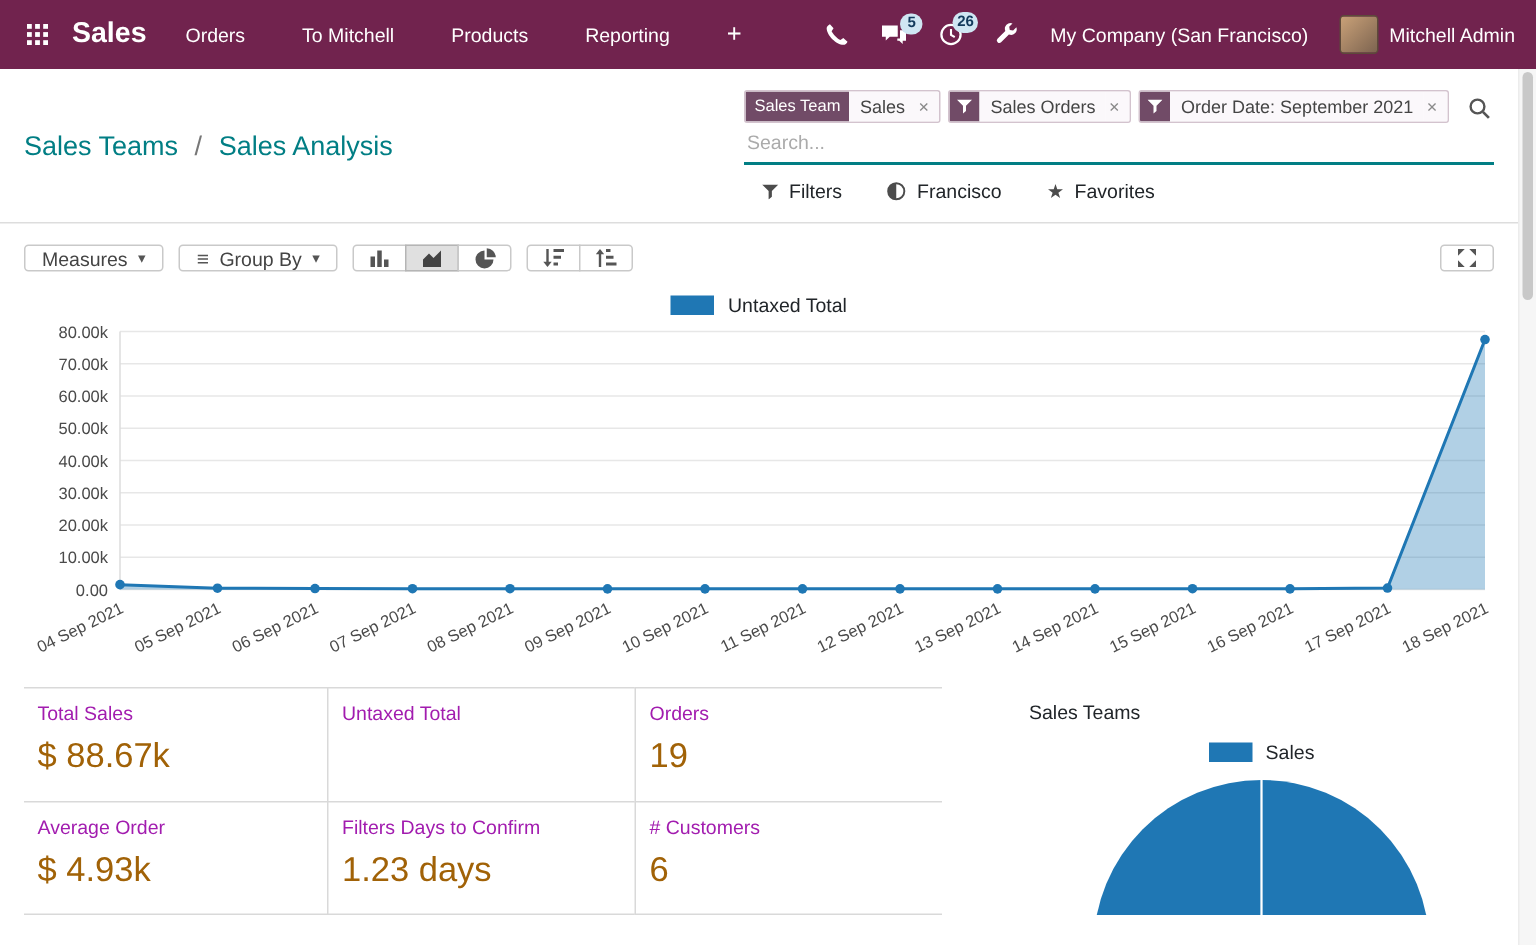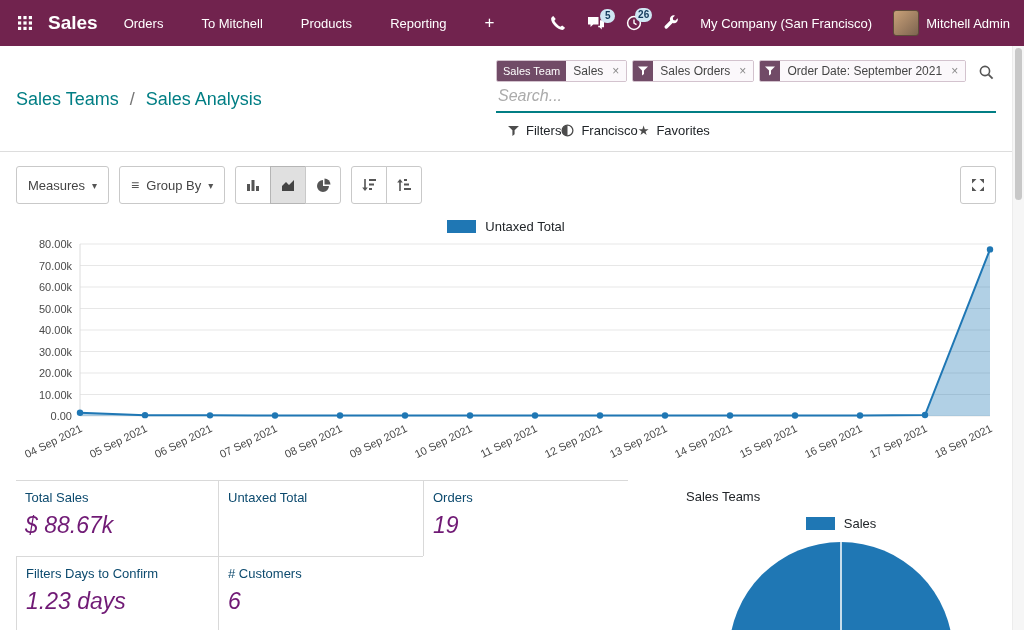--- a/index.html
+++ b/index.html
@@ -34,51 +34,51 @@
   .breadcrumb .crumb{cursor:pointer;}
   .search-area{width:500px;}
   .search-box{position:relative;border-bottom:2px solid var(--teal);padding:0 26px 3px 0;}
   .facet-row{display:flex;gap:5px;flex-wrap:wrap;}
   .facet{display:inline-flex;align-items:stretch;border:1px solid #d3c3ce;border-radius:2px;
     overflow:hidden;font-size:12px;background:#fff;}
   .facet-label{background:var(--purple);color:#fff;padding:3px 6px;font-size:11px;display:flex;align-items:center;}
   .facet-iconbox{background:var(--purple);display:flex;align-items:center;justify-content:center;width:20px;}
   .facet-value{padding:3px 7px;color:#454545;display:flex;align-items:center;background:#fbf8fb;}
   .facet-remove{padding:3px 7px 3px 2px;color:#8a8a8a;cursor:pointer;display:flex;align-items:center;background:#fbf8fb;}
-  .search-input-row input{border:0;outline:0;width:100%;font-size:16px;padding:5px 2px 3px 2px;color:#404040;background:transparent;font-style:italic;}
+  .search-input-row input{border:0;outline:0;width:100%;font-size:13px;padding:5px 2px 3px 2px;color:#404040;background:transparent;}
   .search-input-row input::placeholder{color:#ababab;}
   .magnifier{position:absolute;right:2px;top:5px;cursor:pointer;}
-  .search-controls{display:flex;margin-top:10px;padding-left:12px;font-size:13px;color:#212529;}
+  .search-controls{display:flex;gap:30px;margin-top:10px;padding-left:12px;font-size:13px;color:#212529;}
   .sc-item{display:flex;align-items:center;gap:7px;cursor:pointer;}
   .star{color:#4c4c4c;font-size:13px;}
   
   .view{border-top:1px solid #ddd;margin-top:13px;width:1012px;}
   .toolbar{display:flex;align-items:center;gap:10px;padding:14px 16px 0 16px;position:relative;}
-  .btn{display:inline-flex;align-items:center;gap:7px;height:38px;padding:0 11px;border:1px solid #c9c9c9;
+  .btn{display:inline-flex;align-items:center;gap:7px;height:18px;padding:0 11px;border:1px solid #c9c9c9;
     background:#fff;border-radius:3px;font-size:13px;color:#444;cursor:pointer;}
   .caret{font-size:10px;color:#555;}
   .hamb{font-size:14px;color:#555;}
   .btn-group{display:inline-flex;}
   .btn-group .btn{width:36px;justify-content:center;padding:0;border-radius:0;margin-left:-1px;}
   .btn-group .btn:first-child{border-radius:3px 0 0 3px;margin-left:0;}
   .btn-group .btn:last-child{border-radius:0 3px 3px 0;}
   .btn.active{background:#e0e0e0;border-color:#b5b5b5;}
   .expand-btn{position:absolute;right:16px;top:14px;width:36px;justify-content:center;padding:0;}
   .chart-legend{display:flex;justify-content:center;align-items:center;gap:9px;
     margin:15px 0 2px 0;font-size:13px;color:#212529;width:1012px;cursor:pointer;}
   .swatch{width:29px;height:13px;display:inline-block;background:var(--blue);}
   #linechart{padding:0 10px;width:1012px;}
   
   .stats{display:flex;padding:0 16px;margin-top:4px;width:1012px;}
   .stats-grid{display:grid;grid-template-columns:202px 205px 205px;}
   .stat-cell{border-top:1px solid #d9d9d9;padding:9px 10px 15px 9px;}
   .stat-cell.bl{border-left:1px solid #d9d9d9;}
   .stat-cell.bb{border-bottom:1px solid #d9d9d9;}
-  .stat-label{font-size:13px;color:#0c4a6e;margin-bottom:7px;}
-  .stat-value{font-size:23px;color:#701a75;font-style:italic;}
+  .stat-label{font-size:13px;color:#a21caf;margin-bottom:7px;}
+  .stat-value{font-size:23px;color:#a16207;}
   .pie-panel{margin-left:58px;width:330px;}
   .pie-title{padding-top:9px;font-size:13px;color:#212529;}
   .pie-legend{display:flex;justify-content:center;align-items:center;gap:9px;margin-top:12px;
     font-size:13px;color:#212529;cursor:pointer;}
   .pie-wrap{height:96px;overflow:hidden;display:flex;justify-content:center;margin-top:5px;}
   
   .scrollbar{position:absolute;right:0;top:46px;bottom:0;width:12px;background:#f6f6f6;border-left:1px solid #ececec;}
   .scroll-thumb{position:absolute;top:2px;left:2px;right:2px;height:152px;background:#c8c8c8;border-radius:5px;cursor:pointer;}
 </style>
 </head>
@@ -337,20 +337,24 @@
         <div class="stat-label">Total Sales</div>
         <div class="stat-value">$ 88.67k</div>
       </div>
       <div class="stat-cell bl">
         <div class="stat-label">Untaxed Total</div>
       </div>
       <div class="stat-cell bl">
         <div class="stat-label">Orders</div>
         <div class="stat-value">19</div>
       </div>
+      <div class="stat-cell bb">
+        <div class="stat-label">Average Order</div>
+        <div class="stat-value">$ 4.93k</div>
+      </div>
       <div class="stat-cell bl bb">
         <div class="stat-label">Filters Days to Confirm</div>
         <div class="stat-value">1.23 days</div>
       </div>
       <div class="stat-cell bl bb">
         <div class="stat-label"># Customers</div>
         <div class="stat-value">6</div>
       </div>
     </div>
     <div class="pie-panel">

